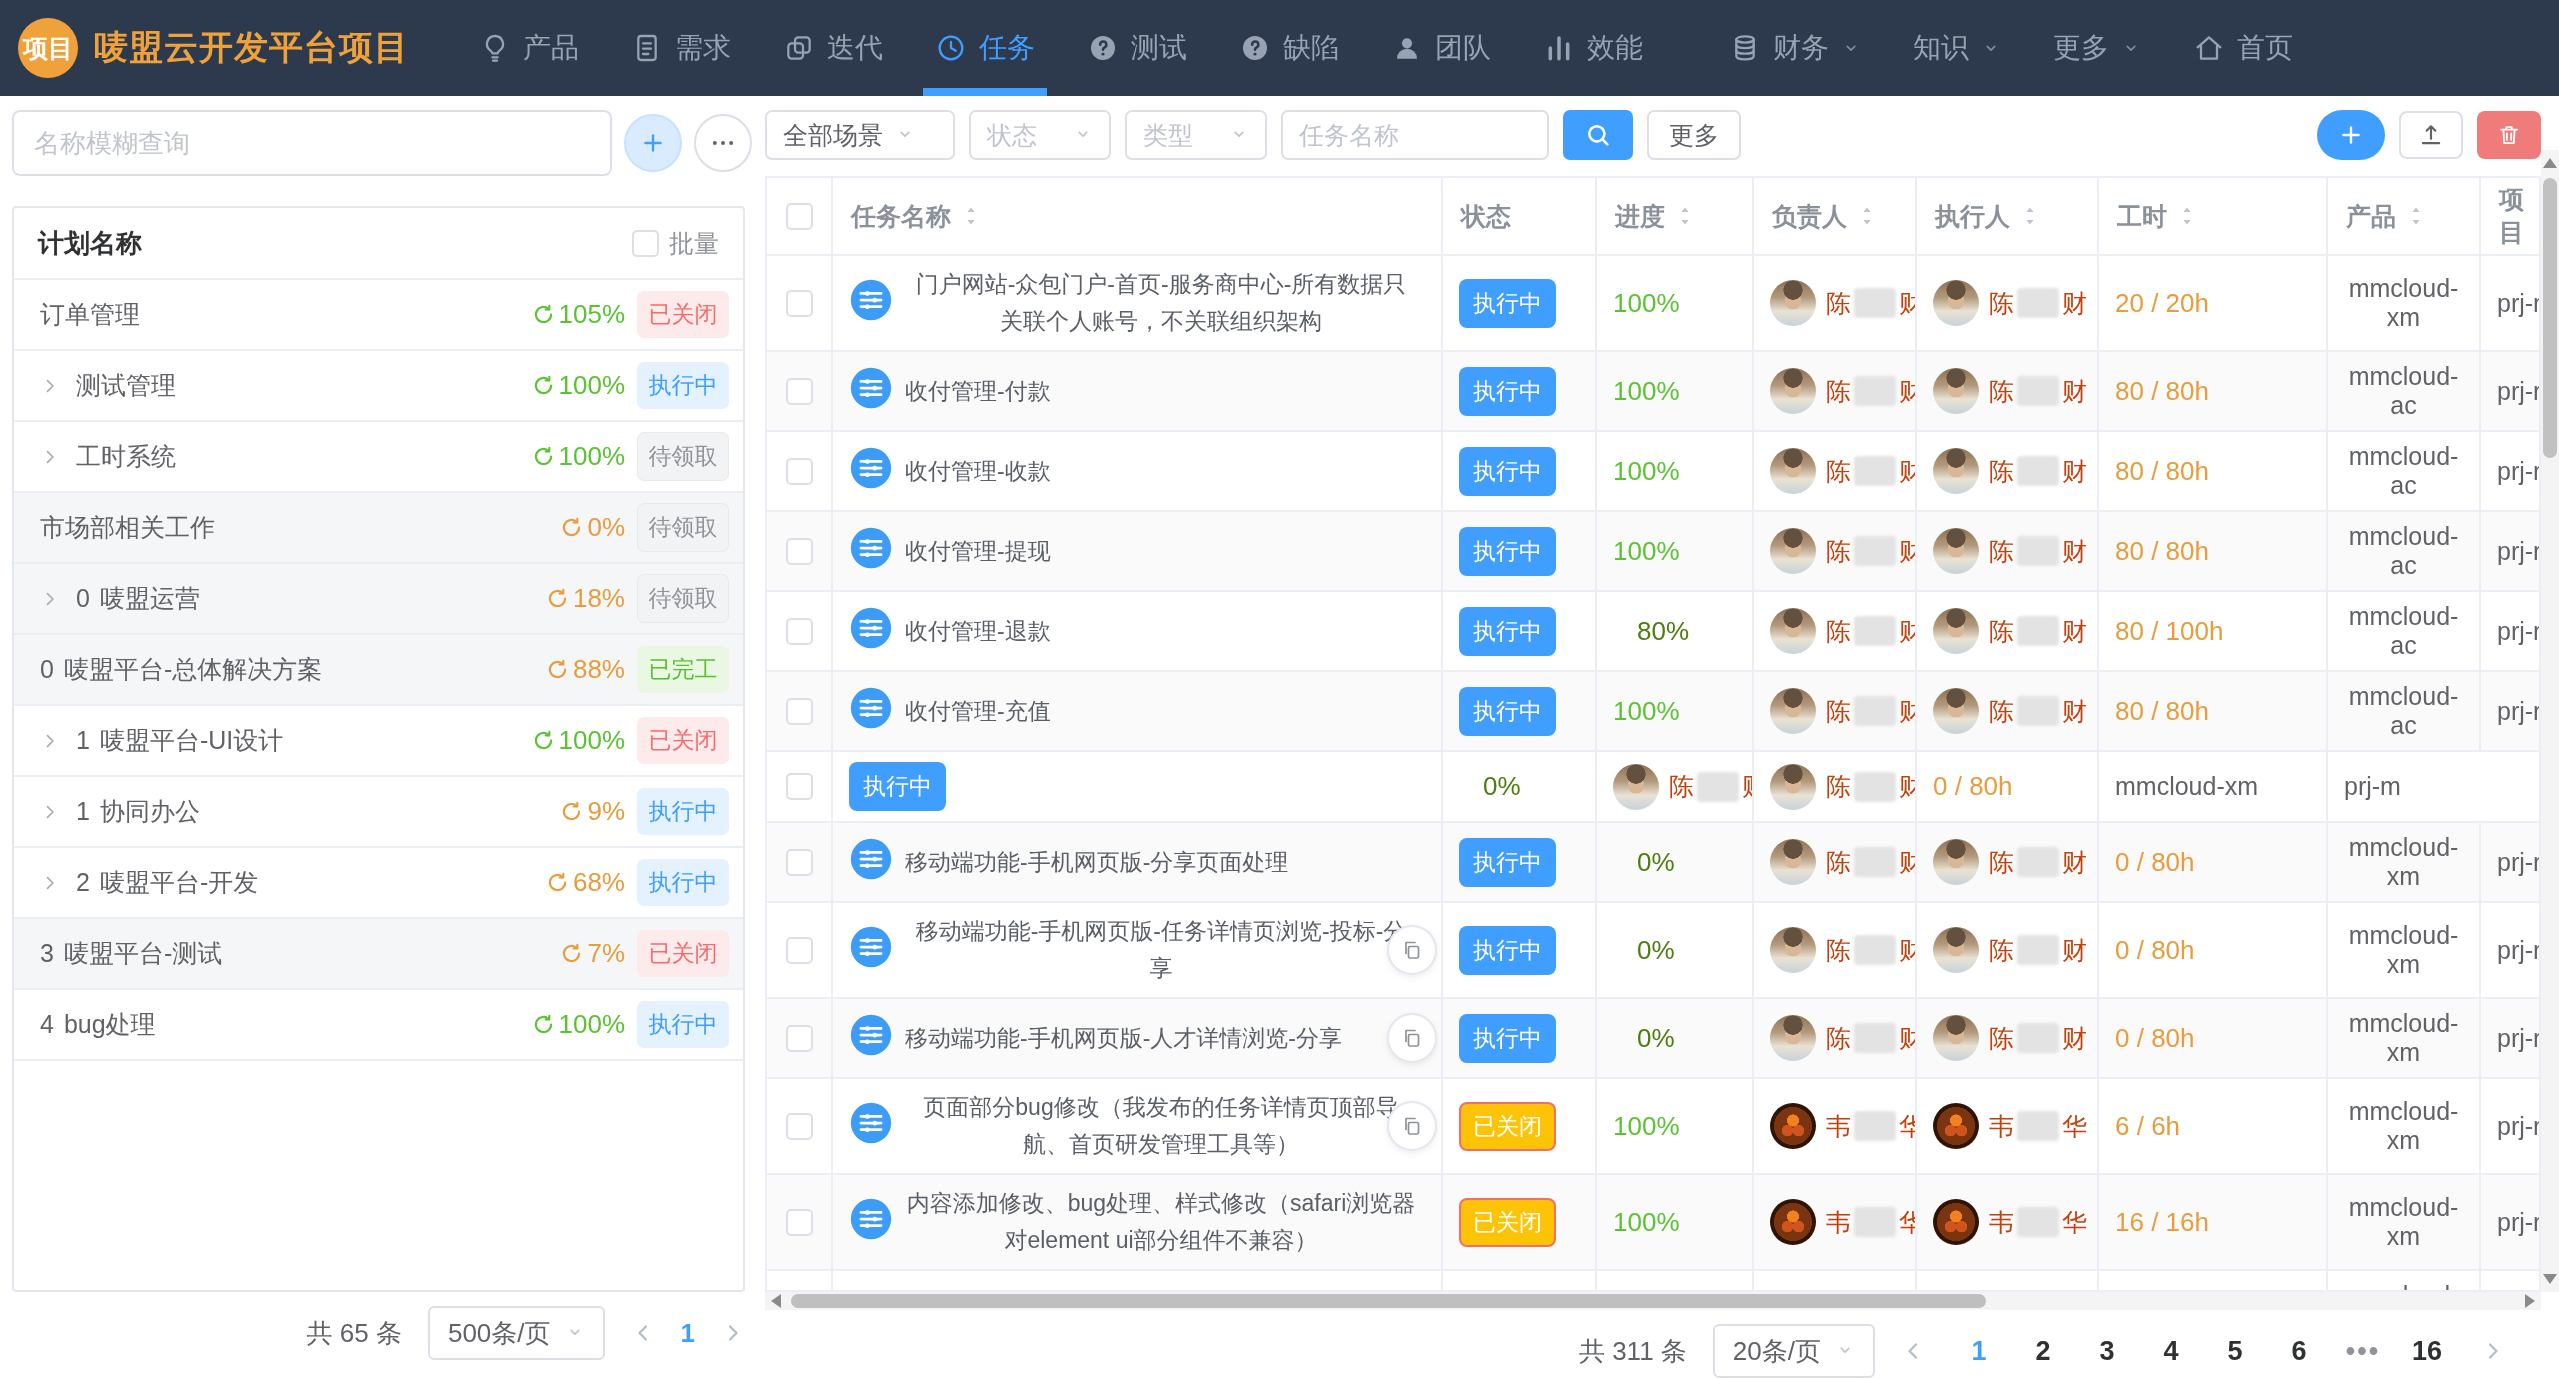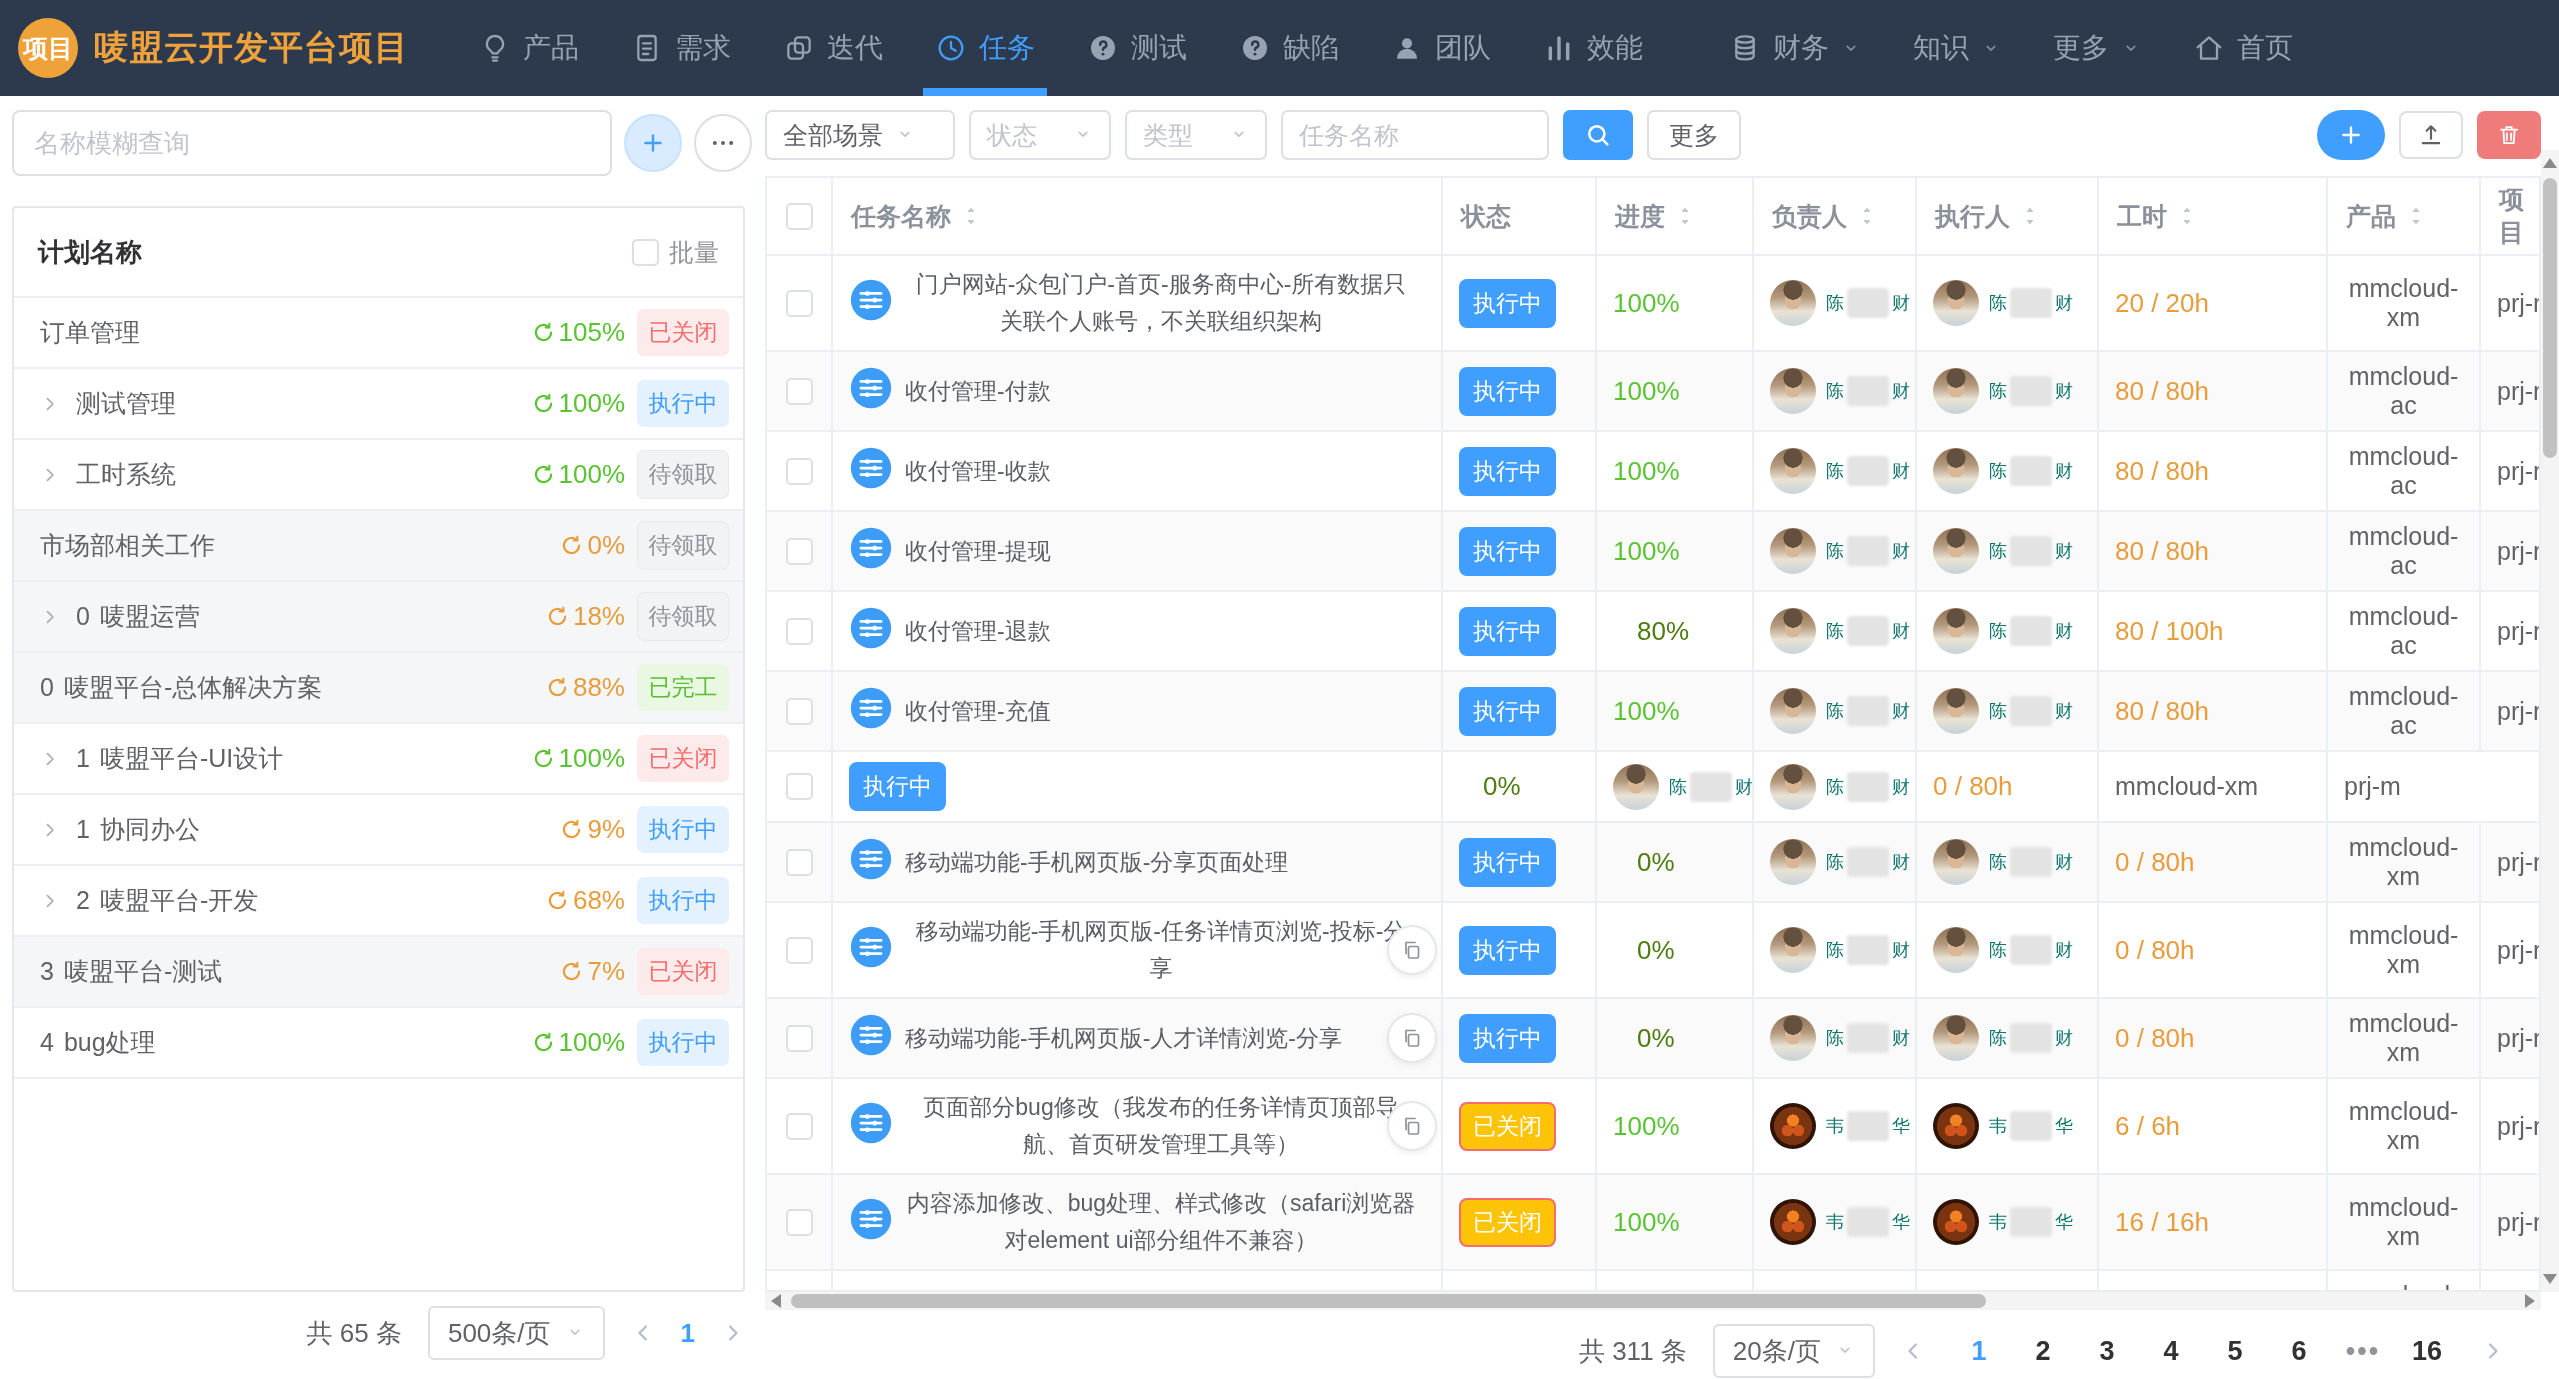--- a/index.html
+++ b/index.html
@@ -29,21 +29,21 @@
   .search-input::placeholder{color:#c0c4cc;}
   .round-btn{width:54px;height:54px;border-radius:50%;display:flex;align-items:center;justify-content:center;
              cursor:pointer;flex:none;}
   .round-btn.blue{background:#d9ecff;border:2px solid #c6e2ff;color:#409eff;}
   .round-btn.blue svg{width:26px;height:26px;}
   .round-btn.gray{background:#fff;border:2px solid #dcdfe6;color:#606266;}
   .round-btn.gray svg{width:28px;height:28px;}
 
   .plan-panel{position:absolute;top:206px;left:12px;width:733px;height:1086px;border:2px solid #e4e7ed;
               border-radius:4px;background:#fff;box-sizing:border-box;overflow:hidden;}
-  .plan-header{height:56px;display:flex;align-items:center;padding:16px 24px;border-bottom:2px solid #ebeef5;}
+  .plan-header{height:56px;display:flex;align-items:center;padding:7px 24px;border-bottom:2px solid #ebeef5;}
   .plan-header .title{font-size:26px;font-weight:bold;color:#303133;}
   .plan-header .batch{margin-left:auto;display:flex;align-items:center;gap:10px;color:#909399;font-size:25px;}
   .cb{width:27px;height:27px;border:2px solid #dcdfe6;border-radius:5px;background:#fff;box-sizing:border-box;
       display:inline-block;cursor:pointer;flex:none;}
   .plan-row{height:69px;display:flex;align-items:center;padding:0 14px 0 26px;border-bottom:2px solid #ebeef5;
             cursor:pointer;font-size:25px;color:#606266;}
   .plan-row.shaded{background:#f5f6f8;}
   .plan-row .arrow{color:#a8abb2;margin-right:16px;display:inline-flex;}
   .plan-row .arrow svg{width:20px;height:20px;}
   .pnum{margin-right:10px;color:#606266;}
@@ -125,21 +125,21 @@
   .td.c3.orange{color:#4d7c0f;margin-left:24px;}
   .person{display:flex;align-items:center;gap:10px;min-width:0;}
   .avatar{width:46px;height:46px;border-radius:50%;flex:none;}
   .avatar.photo{background:radial-gradient(circle at 50% 22%,#64503e 0 22%,rgba(0,0,0,0) 23%),
      radial-gradient(circle at 50% 46%,#d9b695 0 24%,rgba(0,0,0,0) 25%),
      linear-gradient(180deg,#8d7055 0%,#b49a7d 38%,#e9e2d4 68%,#c6d2da 100%);}
   .avatar.mask{background:radial-gradient(circle at 50% 38%,#f28121 0 16%,rgba(0,0,0,0) 17%),
      radial-gradient(circle at 38% 60%,#d2541d 0 14%,rgba(0,0,0,0) 15%),
      radial-gradient(circle at 62% 60%,#d2541d 0 14%,rgba(0,0,0,0) 15%),
      radial-gradient(circle at 50% 50%,#7a3410 0 58%,#2f1405 59% 100%);}
-  .pname{font-size:18px;color:#0f766e;white-space:nowrap;display:flex;align-items:center;}
+  .pname{font-size:25px;color:#c2410c;white-space:nowrap;display:flex;align-items:center;}
   .censor{display:inline-block;width:42px;height:30px;background:#e3e3e3;border-radius:4px;margin:0 3px;
           filter:blur(1.5px);}
   .td.c6{color:#e89c3c;font-size:26px;}
   .td.c8{white-space:nowrap;}
 
   
   .vscroll{position:absolute;top:150px;right:0;width:18px;height:1142px;background:#f4f4f4;}
   .vscroll .tri-up{position:absolute;top:8px;left:2px;width:0;height:0;border-left:7px solid transparent;
        border-right:7px solid transparent;border-bottom:10px solid #8a8a8a;cursor:pointer;}
   .vscroll .thumb{position:absolute;top:28px;left:2px;width:14px;height:280px;background:#c1c1c1;border-radius:7px;cursor:pointer;}

